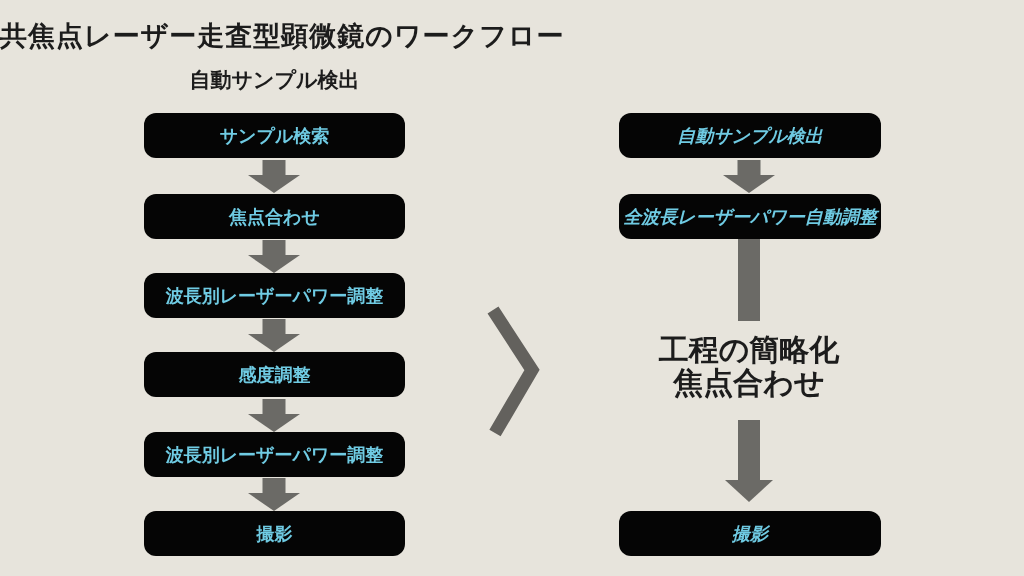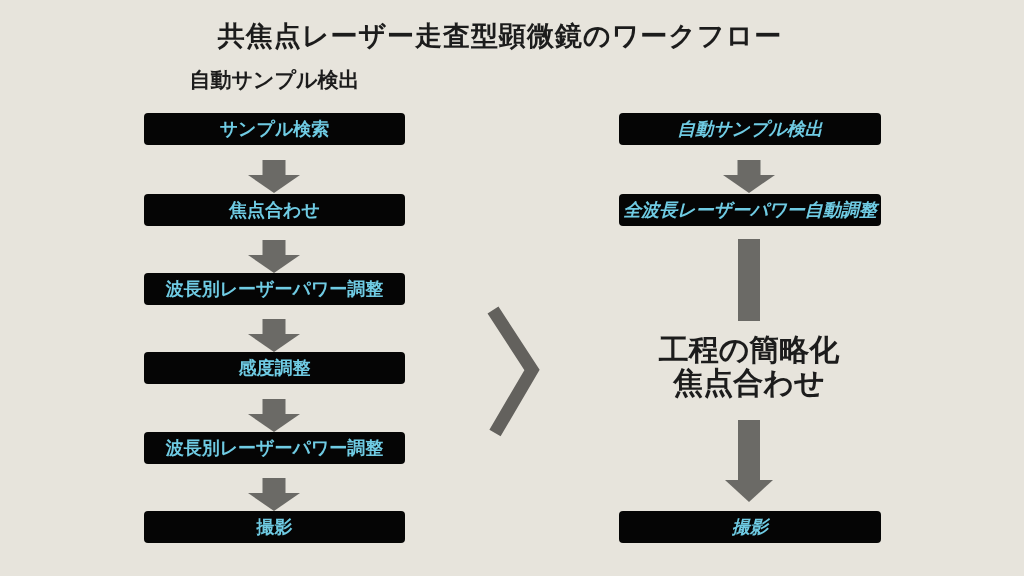--- a/index.html
+++ b/index.html
@@ -19,42 +19,41 @@
   .canvas {
     position: relative;
     width: 1024px;
     height: 576px;
     background: var(--background);
     overflow: hidden;
   }
   .title {
     position: absolute;
     left: 0; top: 18px; width: 1000px;
-    text-align: center;
     font-size: 27px;
     font-weight: bold;
     color: var(--heading-text);
     letter-spacing: 1px;
   }
   .col-header {
     position: absolute;
     top: 66px;
     text-align: center;
     font-size: 21px;
     font-weight: bold;
     color: var(--heading-text);
   }
   .col-header.left  { left: 144px; width: 261px; }
   .col-header.right { left: 550px; width: 400px; }
   .box {
     position: absolute;
     width: 261px;
-    height: 32px;
+    height: 45px;
     background: var(--box-fill);
-    border-radius: 4px;
+    border-radius: 12px;
     display: flex;
     align-items: center;
     justify-content: center;
     color: var(--box-text);
     font-size: 18px;
     font-weight: bold;
     white-space: nowrap;
   }
   .box.left-col  { left: 144px; }
   .box.right-col { left: 619px; width: 262px; font-style: italic; }

